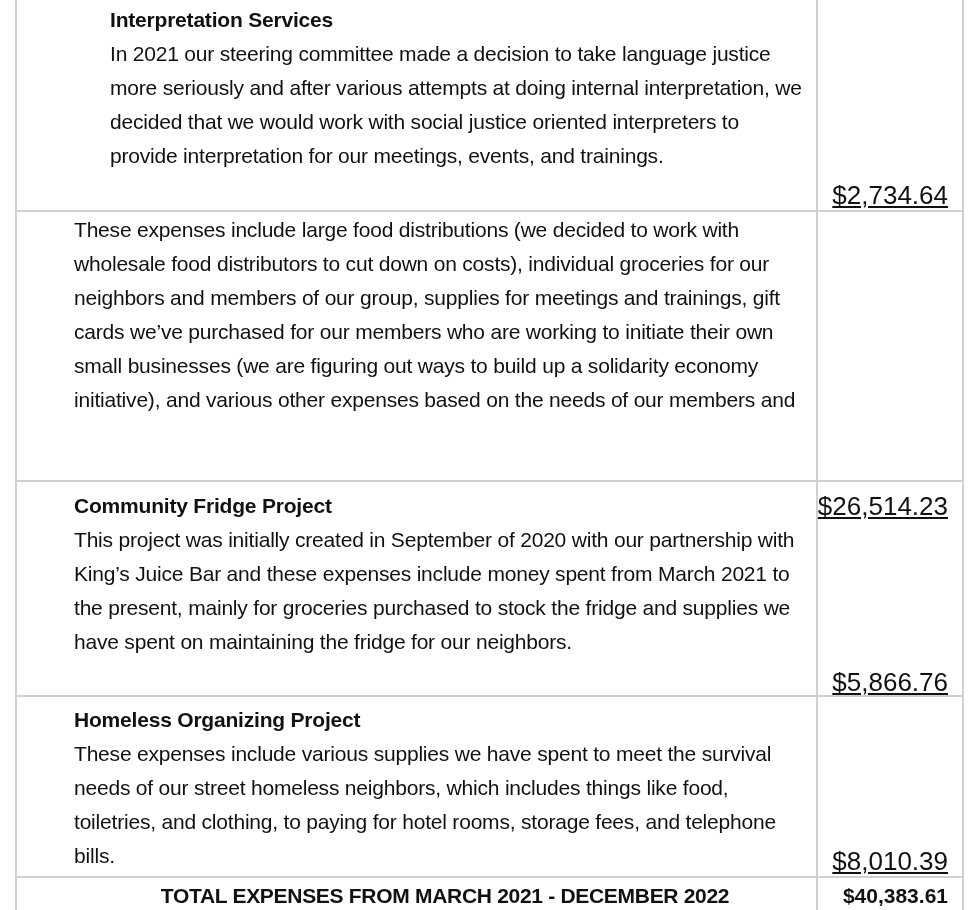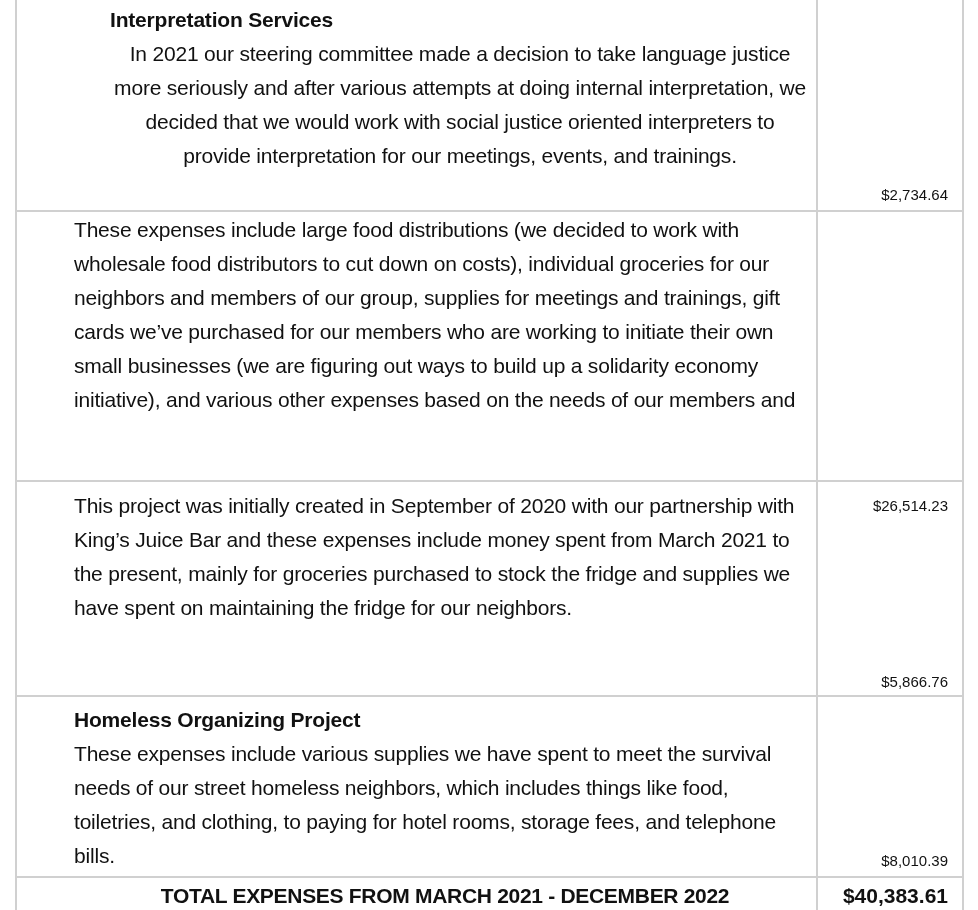--- a/index.html
+++ b/index.html
@@ -3,54 +3,55 @@
 <meta charset="utf-8">
 <style>
   html, body { margin:0; padding:0; background:#ffffff; }
   body { width:978px; height:910px; overflow:hidden; position:relative;
     font-family:"Liberation Sans", "DejaVu Sans", sans-serif; color:#111; }
   .vline { position:absolute; top:0; width:2px; background:#d0d0d0; }
   .hline { position:absolute; height:2px; background:#d0d0d0; left:15px; width:949px; }
   .cell { position:absolute; left:74px; width:730px; }
   .title { font-weight:bold; font-size:21px; line-height:34px; letter-spacing:-0.2px; }
   .body { font-size:21px; line-height:34px; letter-spacing:-0.2px; }
-  .amount { position:absolute; right:30px; font-size:15px; line-height:34px; text-align:right; }
+  .amount { position:absolute; right:30px; font-size:26px; line-height:34px; text-align:right;text-decoration:underline; }
   .total-label { position:absolute; left:74px; width:742px; text-align:center; font-weight:bold; font-size:21px; line-height:34px; top:879px; letter-spacing:-0.3px;}
   .total-amount { position:absolute; right:30px; top:879px; font-weight:bold; font-size:21px; line-height:34px; }
 </style>
 </head>
 <body>
 
 <div>
   <div class="vline" style="left:15px;height:910px;"></div>
   <div class="vline" style="left:816px;height:910px;"></div>
   <div class="vline" style="left:962px;height:910px;"></div>
 
   <div class="hline" style="top:210px;"></div>
   <div class="hline" style="top:480px;"></div>
   <div class="hline" style="top:695px;"></div>
   <div class="hline" style="top:876px;"></div>
 
   <div>
     <div class="cell" style="top:3px;margin-left:36px;">
       <div class="title">Interpretation Services</div>
-      <div class="body" style="width:700px;text-align:center;">In 2021 our steering committee made a decision to take language justice more seriously and after various attempts at doing internal interpretation, we decided that we would work with social justice oriented interpreters to provide interpretation for our meetings, events, and trainings.</div>
+      <div class="body" style="width:700px;">In 2021 our steering committee made a decision to take language justice more seriously and after various attempts at doing internal interpretation, we decided that we would work with social justice oriented interpreters to provide interpretation for our meetings, events, and trainings.</div>
     </div>
     <div class="amount" style="top:178px;">$2,734.64</div>
   </div>
 
   <div>
     <div class="cell" style="top:213px;height:266px;overflow:hidden;">
       <div class="body" style="width:730px;">These expenses include large food distributions (we decided to work with wholesale food distributors to cut down on costs), individual groceries for our neighbors and members of our group, supplies for meetings and trainings, gift cards we’ve purchased for our members who are working to initiate their own small businesses (we are figuring out ways to build up a solidarity economy initiative), and various other expenses based on the needs of our members and</div>
     </div>
     <div class="amount" style="top:449px;margin-top:40px;">$26,514.23</div>
   </div>
 
   <div>
     <div class="cell" style="top:489px;">
+      <div class="title">Community Fridge Project</div>
       <div class="body" style="width:725px;">This project was initially created in September of 2020 with our partnership with King’s Juice Bar and these expenses include money spent from March 2021 to the present, mainly for groceries purchased to stock the fridge and supplies we have spent on maintaining the fridge for our neighbors.</div>
     </div>
     <div class="amount" style="top:665px;">$5,866.76</div>
   </div>
 
   <div>
     <div class="cell" style="top:703px;">
       <div class="title">Homeless Organizing Project</div>
       <div class="body" style="width:720px;">These expenses include various supplies we have spent to meet the survival needs of our street homeless neighbors, which includes things like food, toiletries, and clothing, to paying for hotel rooms, storage fees, and telephone bills.</div>
     </div>

